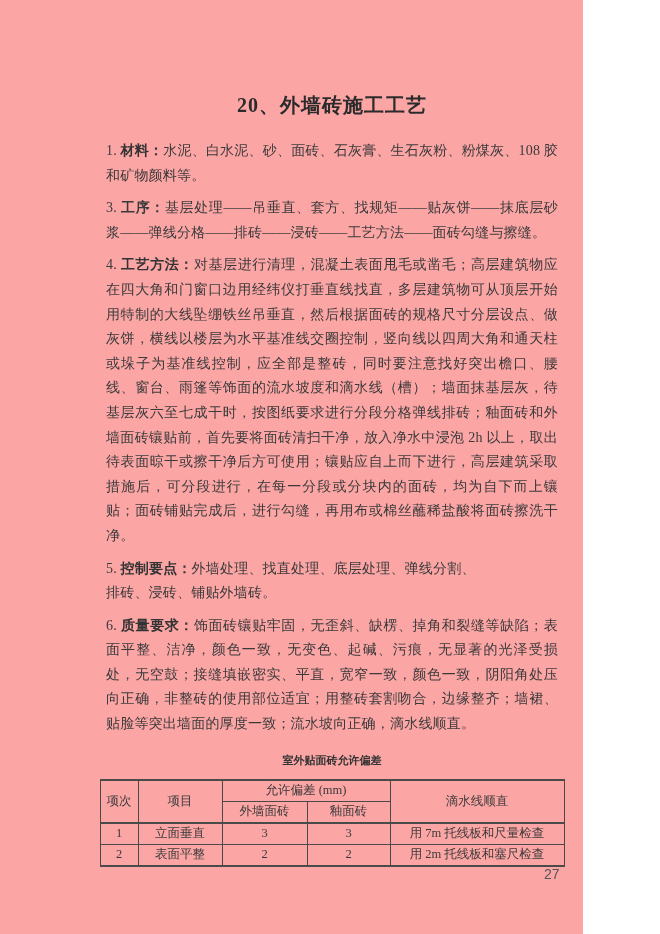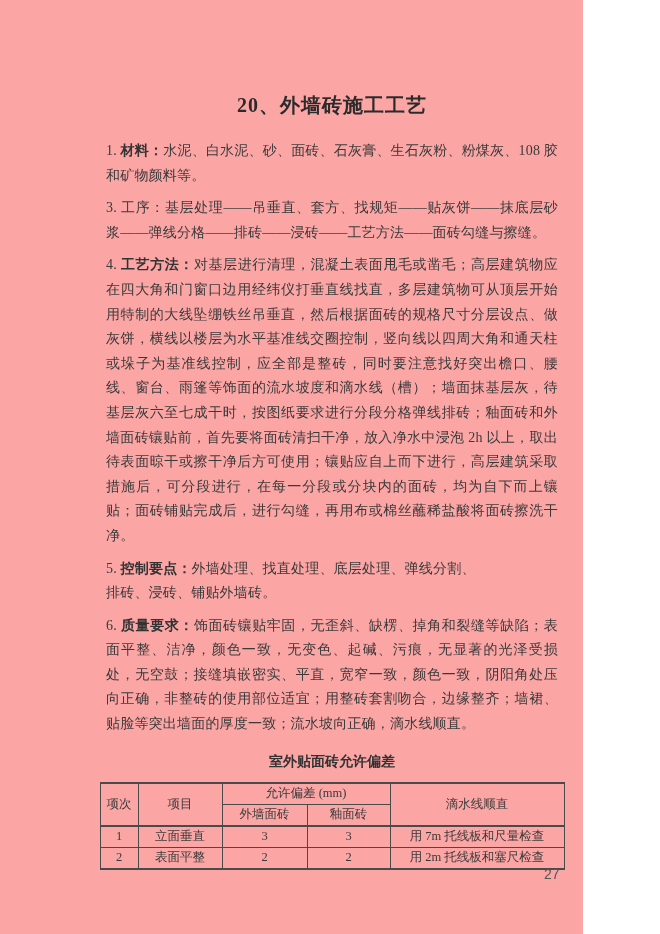--- a/index.html
+++ b/index.html
@@ -41,29 +41,29 @@
     text-align: justify;
     text-justify: inter-ideograph;
     margin: 8px;
     letter-spacing: 0.2px;
   }
   .sec-label {
     font-weight: bold;
     color: #333333;
   }
   .sec-label.plain {
-    font-weight: normal;
+    font-weight: bold;
     color: #3a3a3a;
   }
   .cont-line {
     display: block;
     font-family: Liberation Mono, monospace;
   }
   .table-caption {
-    font-size: 14px;
+    font-size: 11px;
     font-weight: bold;
     color: #333333;
     text-align: center;
     margin: 16px 0 11px 0;
   }
   table.dev-table {
     border-collapse: collapse;
     margin: 0 auto;
     width: 464px;
     table-layout: fixed;

